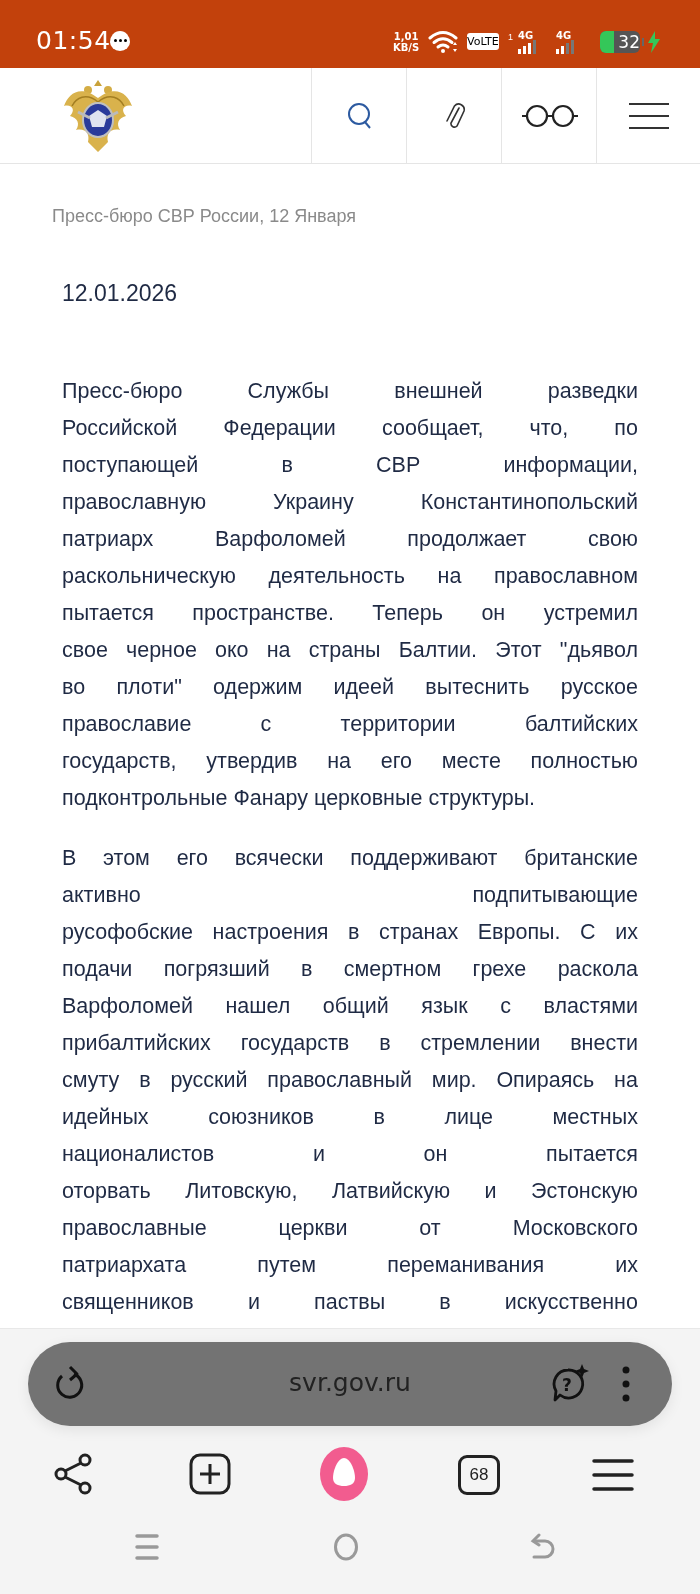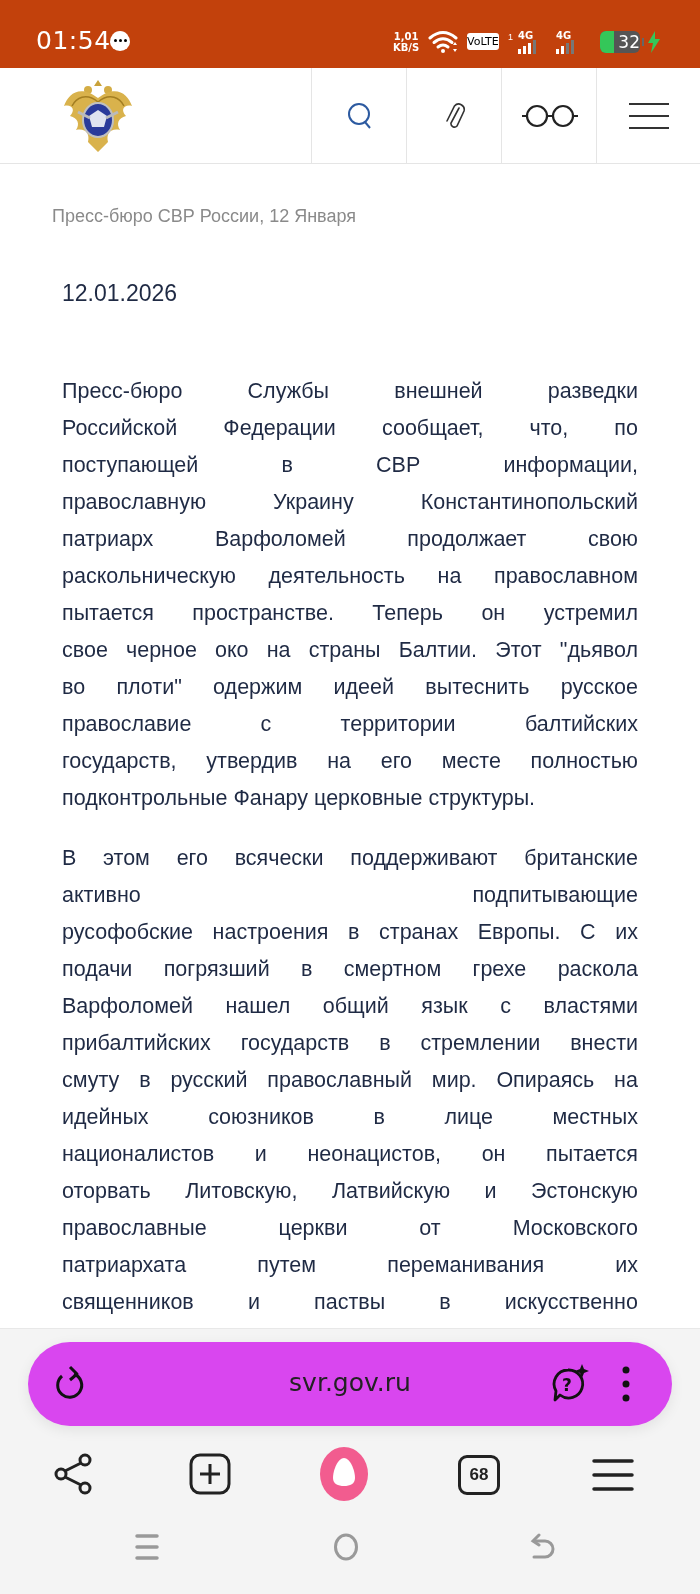--- a/index.html
+++ b/index.html
@@ -27,21 +27,21 @@
   .hbtn { position: absolute; top: 0; width: 96px; height: 95px; border-left: 1px solid #e5e5e5; display: flex; align-items: center; justify-content: center; }
 
   .source { position: absolute; left: 52px; top: 206px; font-size: 18px; color: #8a8a8a; }
   .date { position: absolute; left: 62px; top: 280px; font-size: 23px; color: #1f2a44; }
 
   .para { position: absolute; left: 62px; width: 576px; }
   .line { height: 37px; font-size: 21.5px; color: #1f2a44; line-height: 37px; white-space: nowrap; display: flex; justify-content: space-between; }
   .line.last { justify-content: flex-start; gap: 6px; }
 
   .bottom-area { position: absolute; left: 0; top: 1328px; width: 700px; height: 266px; background: #f4f4f4; border-top: 1px solid #e8e8e8; }
-  .urlbar { position: absolute; left: 28px; top: 1342px; width: 644px; height: 84px; background: #d946ef; border-radius: 42px; box-shadow: 0 4px 14px rgba(0,0,0,0.08); }
+  .urlbar { position: absolute; left: 28px; top: 1342px; width: 644px; height: 84px; background: #737373; border-radius: 42px; box-shadow: 0 4px 14px rgba(0,0,0,0.08); }
   .url-text { position: absolute; left: 0; right: 0; top: 26px; text-align: center; font-size: 25px; color: #222; font-family: "DejaVu Sans", sans-serif; }
   .urlbar .reload { position: absolute; left: 24px; top: 22px; }
   .urlbar .ask { position: absolute; left: 520px; top: 20px; }
   .urlbar .more { position: absolute; left: 594px; top: 24px; }
   .nav-ico { position: absolute; top: 1452px; }
   .sys-ico { position: absolute; top: 1533px; }
 </style>
 </head>
 <body>
 
@@ -272,21 +272,20 @@
     <div class="line">
       <span>идейных</span>
       <span>союзников</span>
       <span>в</span>
       <span>лице</span>
       <span>местных</span>
     </div>
     <div class="line">
       <span>националистов</span>
       <span>и</span>
-      <span>неонацистов,</span>
       <span>он</span>
       <span>пытается</span>
     </div>
     <div class="line">
       <span>оторвать</span>
       <span>Литовскую,</span>
       <span>Латвийскую</span>
       <span>и</span>
       <span>Эстонскую</span>
     </div>
@@ -339,21 +338,21 @@
   </svg>
 <svg class="nav-ico" style="left:189px" width="42" height="44" viewBox="0 0 42 44">
     <rect x="2" y="3" width="38" height="38" rx="9" stroke="#222" stroke-width="3" fill="none"></rect>
     <line x1="21" y1="12" x2="21" y2="32" stroke="#222" stroke-width="3"></line>
     <line x1="11" y1="22" x2="31" y2="22" stroke="#222" stroke-width="3"></line>
   </svg>
 <svg class="nav-ico" style="left:319px; top:1446px" width="50" height="56" viewBox="0 0 50 56">
     <ellipse cx="25" cy="28" rx="24" ry="27" fill="#f25c8f"></ellipse>
     <path d="M25 12 C31 12 36 24 36 32 C36 38 31 40 25 40 C19 40 14 38 14 32 C14 24 19 12 25 12Z" fill="#fff"></path>
   </svg>
-<div class="nav-ico" style="left:458px; width:42px; height:44px; border:3px solid #222; border-radius:9px; display:flex; align-items:center; justify-content:center; font-weight:bold; font-size:17px; color:#222; top:1455px; height:40px;">
+<div class="nav-ico" style="left:458px; width:42px; height:44px; border:3px solid #222; border-radius:9px; display:flex; align-items:center; justify-content:center; font-weight:normal; font-size:17px; color:#222; top:1455px; height:40px;">
     <span>68</span>
   </div>
 <svg class="nav-ico" style="left:592px; top:1458px" width="42" height="34" viewBox="0 0 42 34">
     <line x1="2" y1="3" x2="40" y2="3" stroke="#222" stroke-width="3.5" stroke-linecap="round"></line>
     <line x1="2" y1="17" x2="40" y2="17" stroke="#222" stroke-width="3.5" stroke-linecap="round"></line>
     <line x1="2" y1="31" x2="40" y2="31" stroke="#222" stroke-width="3.5" stroke-linecap="round"></line>
   </svg>
 
 <svg class="sys-ico" style="left:135px" width="24" height="28" viewBox="0 0 24 28">
     <line x1="2" y1="3" x2="22" y2="3" stroke="#999" stroke-width="3.5" stroke-linecap="round"></line>

